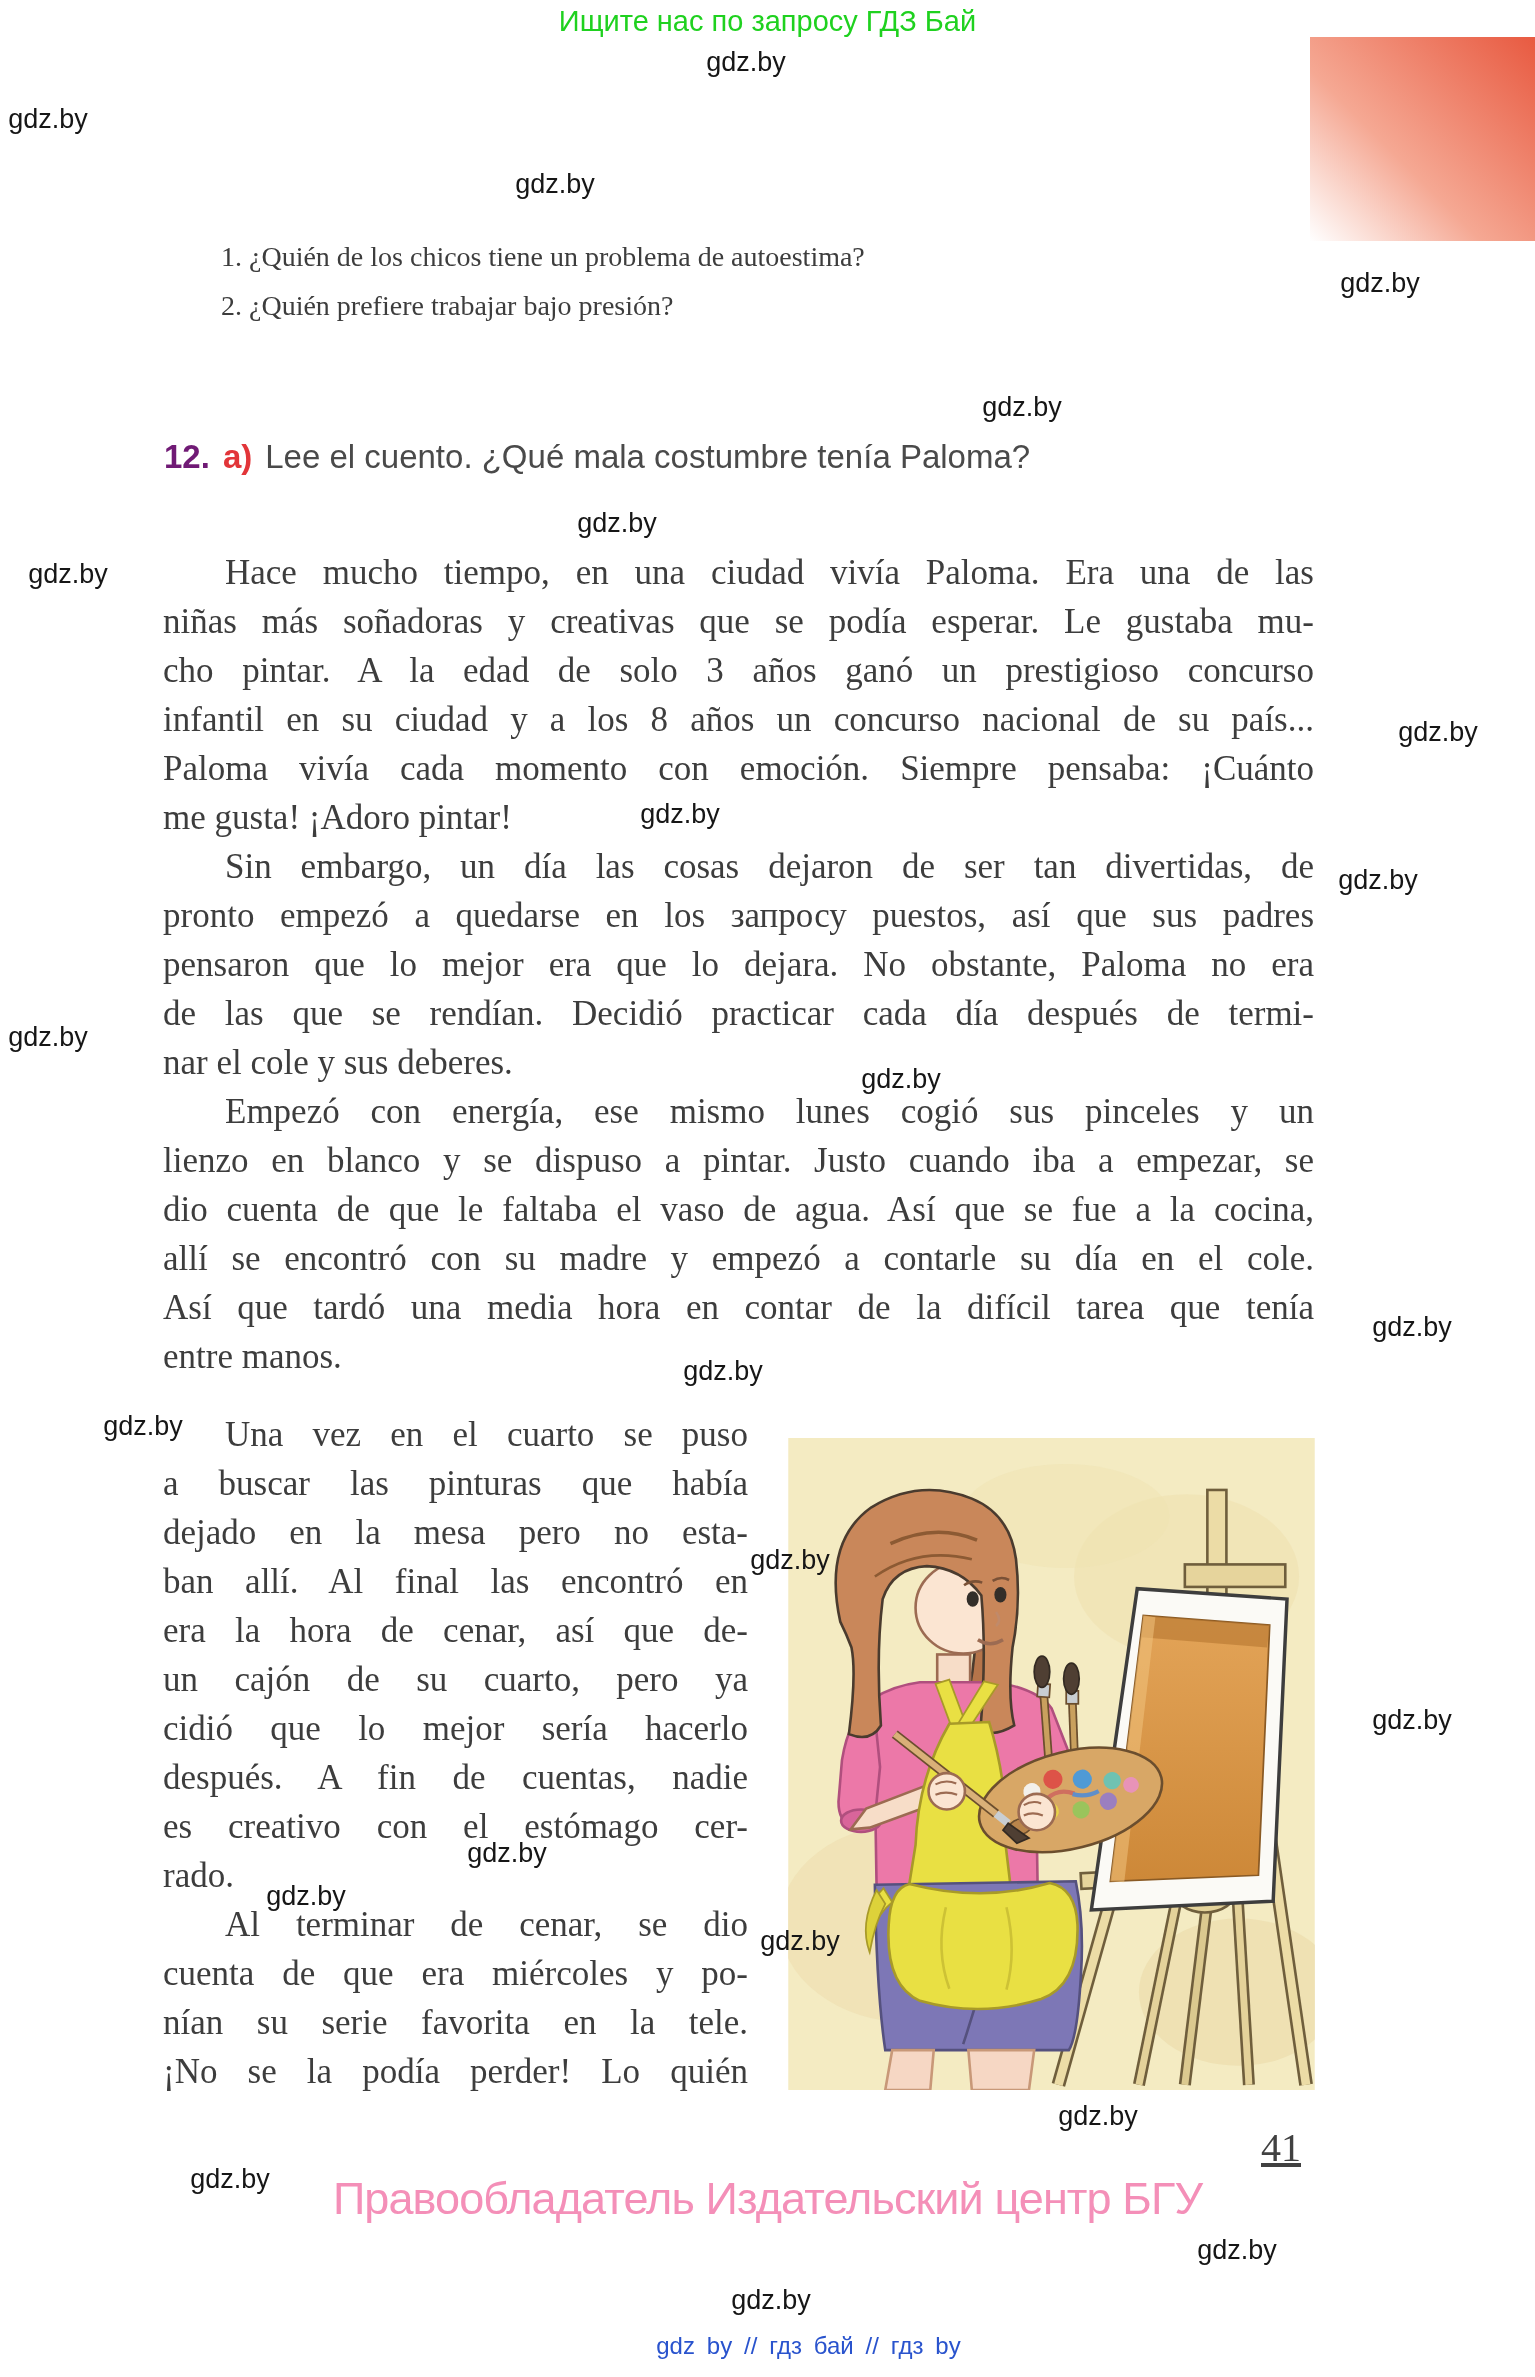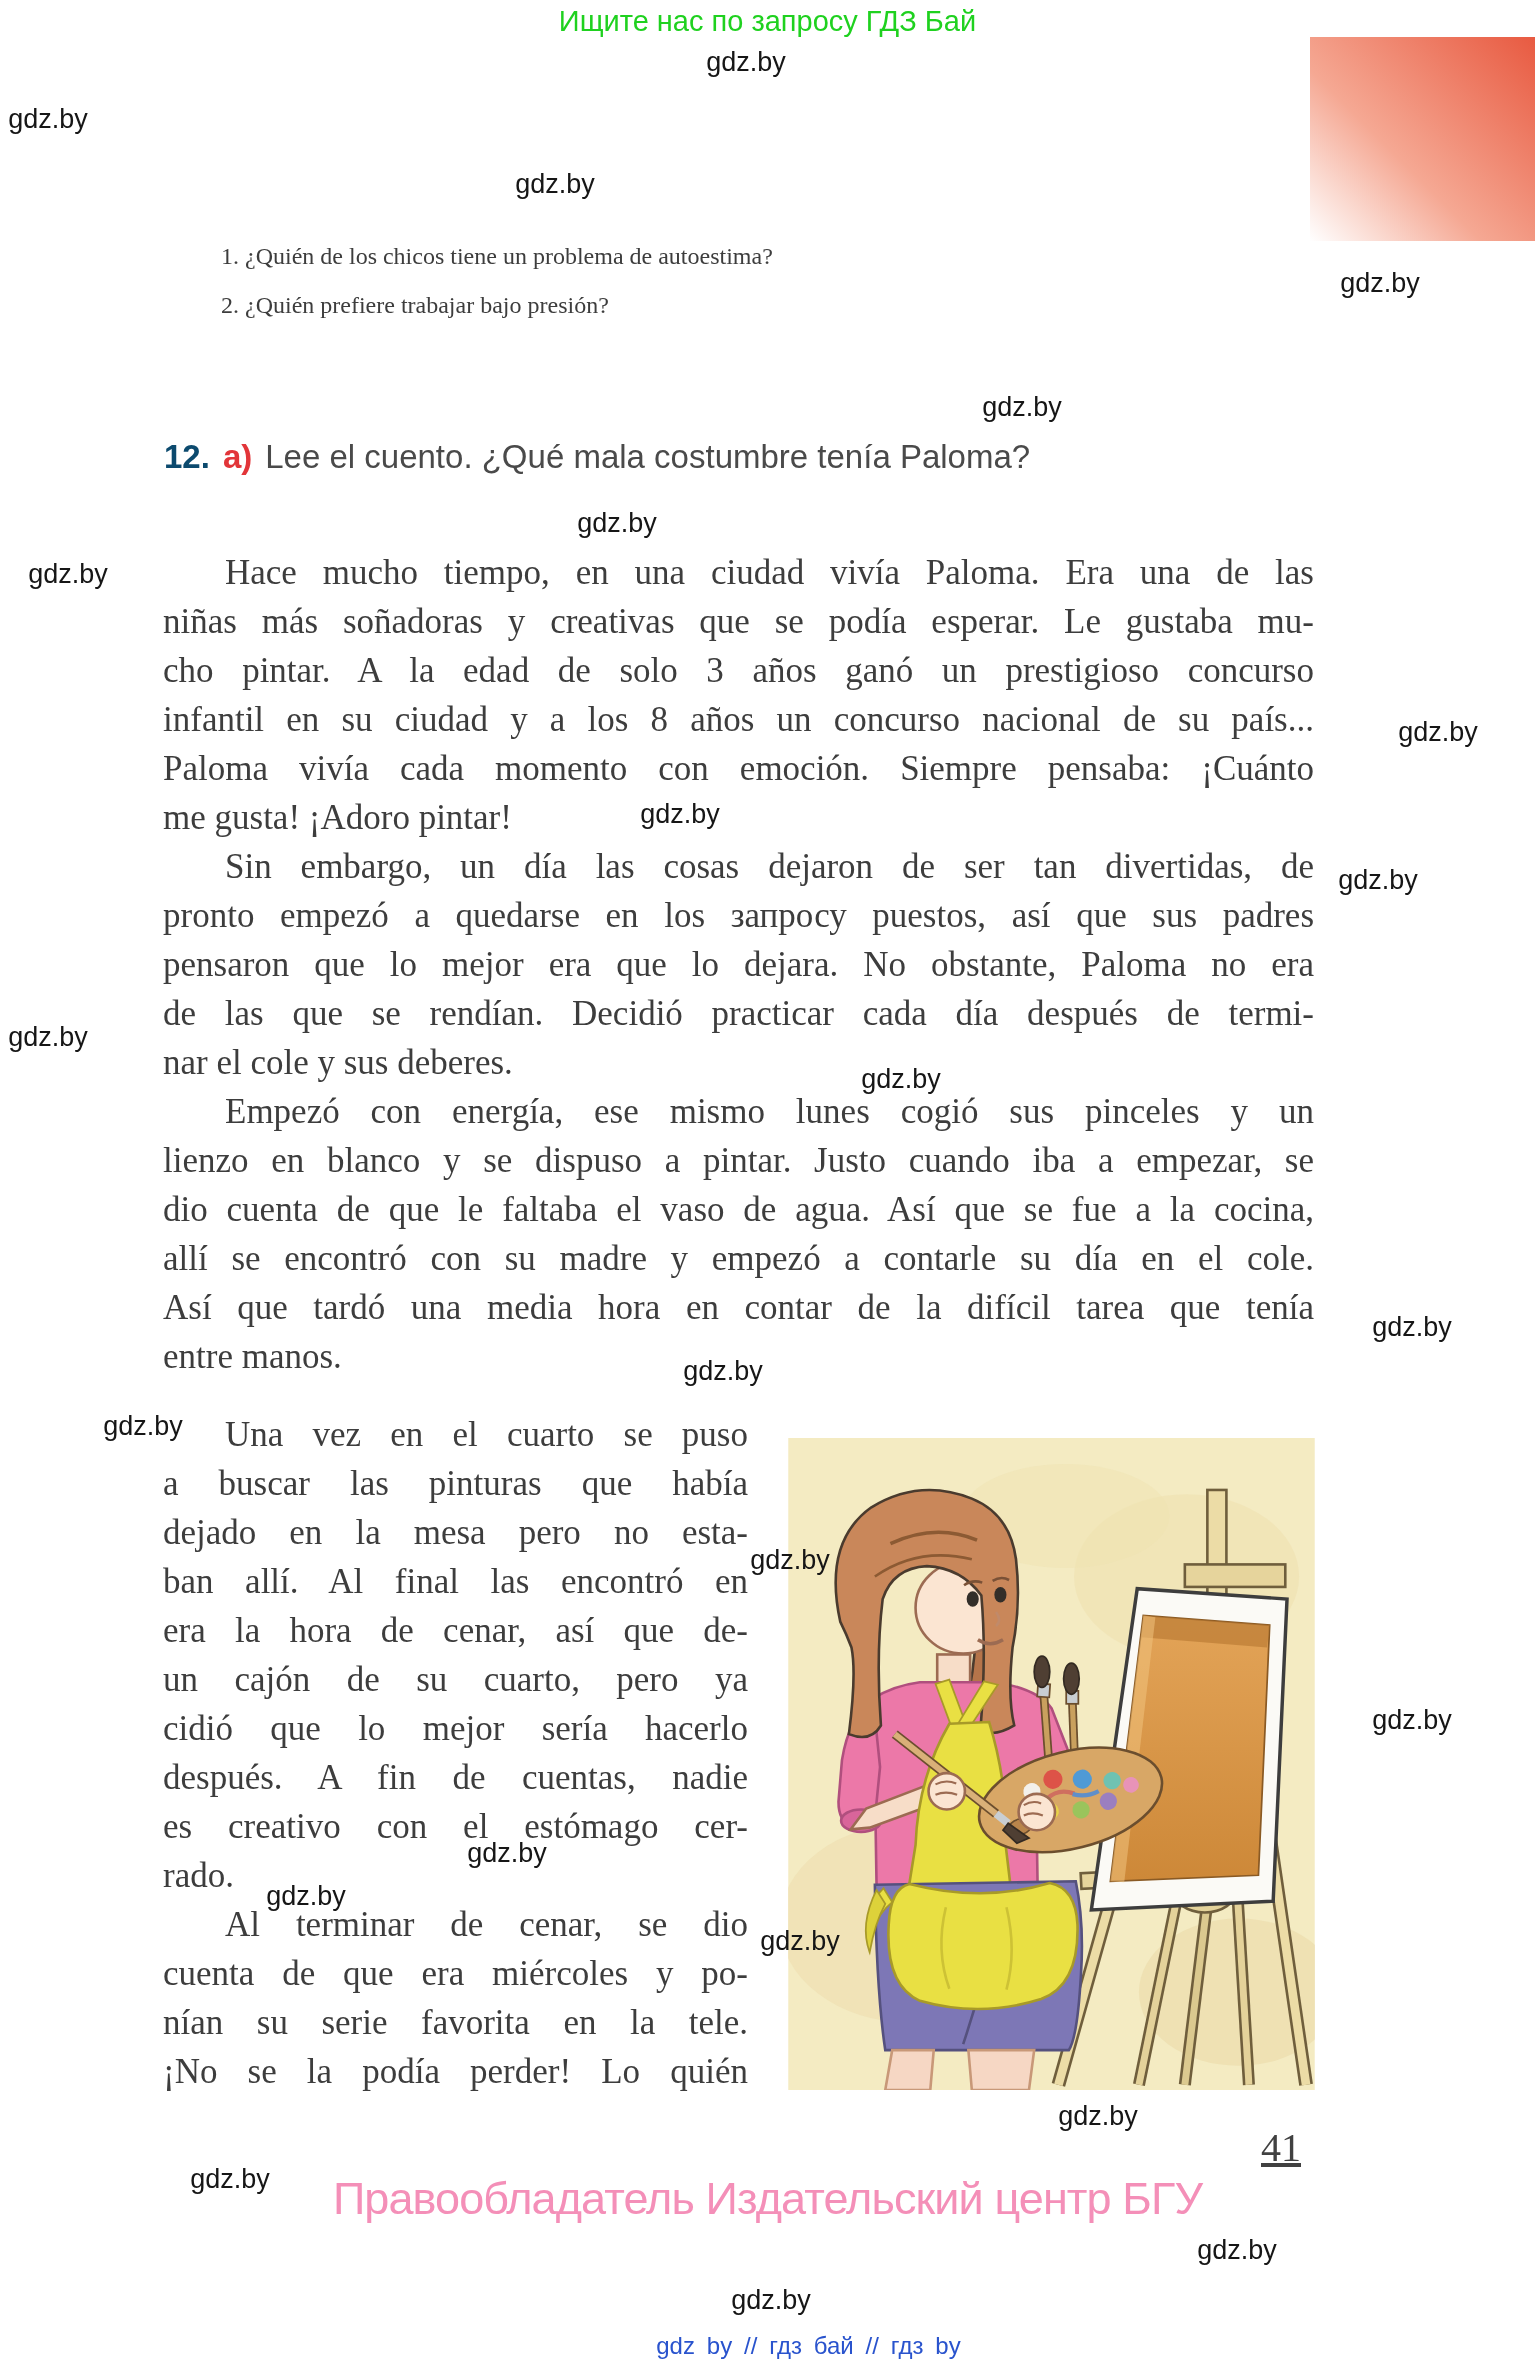--- a/index.html
+++ b/index.html
@@ -19,21 +19,21 @@
     font-size:29px;font-weight:500;
   }
   
   .orange-box{
     position:absolute;left:1310px;top:37px;width:225px;height:204px;
     background:linear-gradient(45deg,#ffffff 0%,#f5a893 40%,#e85a41 100%);
   }
   
   .questions{
     position:absolute;left:221px;top:232px;width:1265px;
-    font-size:24px;line-height:49px;
+    font-size:28px;line-height:49px;
   }
   
   .exercise{
     position:absolute;left:164px;top:438px;width:1300px;
     font-family:"Liberation Sans","DejaVu Sans",sans-serif;
     font-size:33px;line-height:38px;color:#4a4a4a;
   }
   .exercise .num,.exercise .letter{font-weight:700;}
   .exercise .num{margin-right:13px;}
   .exercise .letter{margin-right:13px;}
@@ -91,21 +91,21 @@
   <div class="green-note" style="color: rgb(31, 209, 31);">Ищите нас по запросу ГДЗ Бай</div>
 
   <div class="orange-box"></div>
 
   <div class="questions" id="questions">
       <div>1. ¿Quién de los chicos tiene un problema de autoestima?</div>
       <div>2. ¿Quién prefiere trabajar bajo presión?</div>
     </div>
 
   <div class="exercise">
-    <span class="num" style="color: #0c4a6e;">12.</span><span class="letter" style="color: rgb(226, 53, 57);">a)</span><span class="prompt">Lee el cuento. ¿Qué mala costumbre tenía Paloma?</span>
+    <span class="num" style="color: #701a75;">12.</span><span class="letter" style="color: rgb(226, 53, 57);">a)</span><span class="prompt">Lee el cuento. ¿Qué mala costumbre tenía Paloma?</span>
   </div>
 
   <div class="story-wide" id="story-wide">
       <div class="line indent">Hace mucho tiempo, en una ciudad vivía Paloma. Era una de las</div>
       <div class="line">niñas más soñadoras y creativas que se podía esperar. Le gustaba mu-</div>
       <div class="line">cho pintar. A la edad de solo 3 años ganó un prestigioso concurso</div>
       <div class="line">infantil en su ciudad y a los 8 años un concurso nacional de su país...</div>
       <div class="line">Paloma vivía cada momento con emoción. Siempre pensaba: ¡Cuánto</div>
       <div class="line noj">me gusta! ¡Adoro pintar!</div>
       <div class="line indent">Sin embargo, un día las cosas dejaron de ser tan divertidas, de</div>

